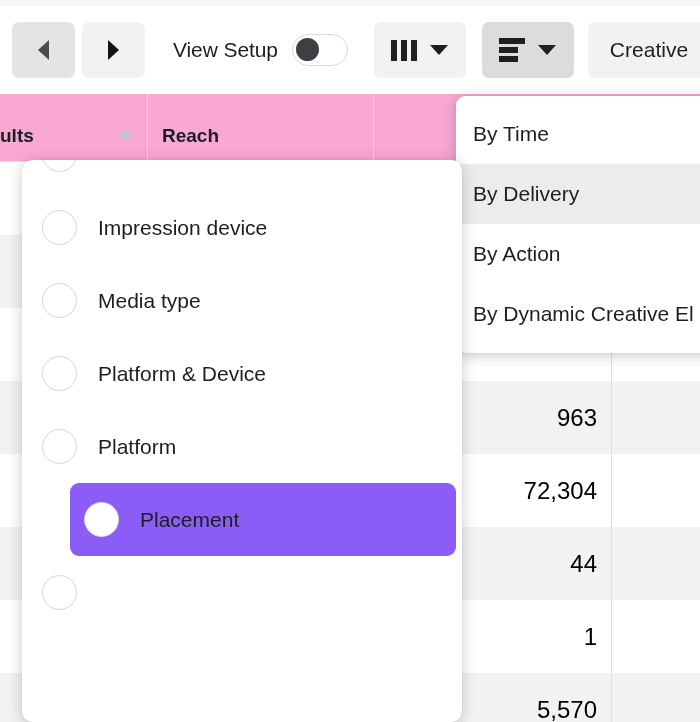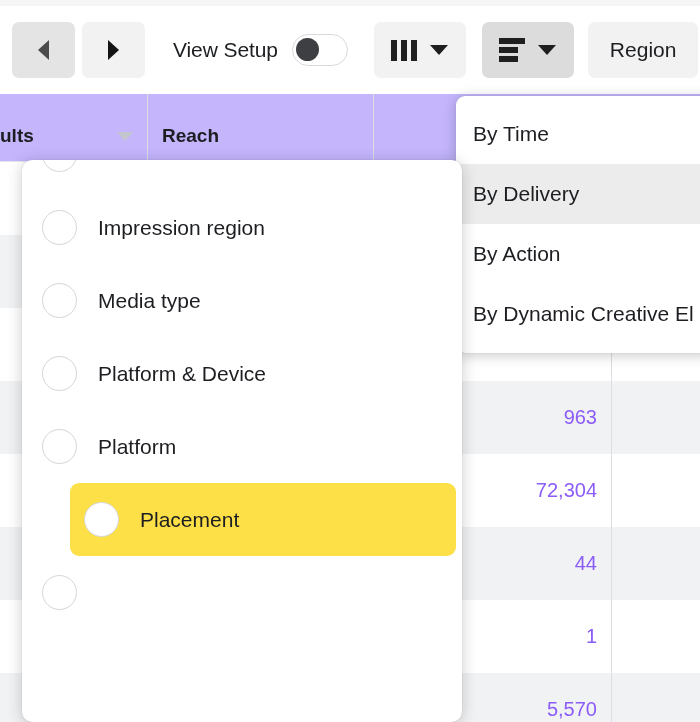--- a/index.html
+++ b/index.html
@@ -97,21 +97,21 @@
   .tb-text-btn {
     margin-left: 14px; padding: 0 22px;
     font-size: 21px; color: #1c1e21; white-space: nowrap;
   }
 
   
   .table-wrap { position: absolute; left: 0; top: 94px; width: 700px; height: 628px; background: #fff; }
 
   .thead {
     position: absolute; left: 0; top: 0; width: 700px; height: 68px;
-    background: #c4b5fd;
+    background: #f9a8d4;
     display: flex;
     border-bottom: 1px solid #e4e6eb;
   }
   .th {
     position: relative;
     display: flex; align-items: flex-end; justify-content: space-between;
     padding: 0 14px 14px 14px;
     font-size: 19px; font-weight: bold; color: #1c1e21;
     border-left: 1px solid #dcdee3;
     white-space: nowrap; overflow: hidden;
@@ -128,21 +128,21 @@
   .th.c-cpr      { width: 238px; }
   .th.c-reach    { width: 226px; }
   .th.c-last     { width: 89px; border-left: 1px solid #dcdee3; }
 
   .tbody { position: absolute; left: 0; top: 68px; width: 700px; }
   .trow { display: flex; height: 73px; }
   .trow.odd  { background: #ffffff; }
   .trow.even { background: #f1f2f4; }
   .td {
     display: flex; align-items: center;
-    font-size: 20px; color: #8b5cf6;
+    font-size: 24px; color: #000000;
     padding: 0 14px;
     overflow: hidden; white-space: nowrap;
   }
   .td.c-results { width: 147px; }
   .td.c-cpr     { width: 238px; color: #65676b; font-size: 18px; }
   .td.c-reach   { width: 226px; justify-content: flex-end; border-left: 1px solid #dcdee3; }
   .td.c-last    { width: 89px; border-left: 1px solid #dcdee3; }
 
   
   .breakdown-menu {
@@ -176,21 +176,21 @@
   }
   .radio-scroll { position: absolute; left: 0; top: -42px; width: 440px; }
   .ritem {
     height: 73px;
     display: flex; align-items: center;
     margin: 0 6px;
     padding: 0 14px;
     border-radius: 9px;
     cursor: pointer;
   }
-  .ritem.hovered { background: #fde047; margin-left: 48px; }
+  .ritem.hovered { background: #8b5cf6; margin-left: 48px; }
   .radio {
     width: 35px; height: 35px; border-radius: 50%;
     border: 1.5px solid #d4d6da;
     background: #ffffff;
     flex: 0 0 auto;
   }
   .ritem-label {
     margin-left: 21px;
     font-size: 21px; color: #1c1e21; white-space: nowrap;
   }
@@ -231,21 +231,21 @@
     <div class="tb-btn tb-icon-btn breakdown active">
       <span class="ico-breakdown">
         <i class="b1"></i>
           <i class="b2"></i>
           <i class="b3"></i>
       </span>
       <span class="chev-down"></span>
     </div>
 
     <div class="tb-btn tb-text-btn">
-      <span>Region</span>
+      <span>Creative</span>
     </div>
 
   </div>
 
   <div class="table-wrap">
 
     <div class="thead">
       <div class="th c-results">
         <span>ults</span>
         <span class="sort-caret"></span>
@@ -339,21 +339,21 @@
 
       <div class="ritem">
         <span class="radio"></span>
         <span class="ritem-label"></span>
       </div>
 
 
 
       <div class="ritem">
         <span class="radio"></span>
-        <span class="ritem-label">Impression region</span>
+        <span class="ritem-label">Impression device</span>
       </div>
 
       <div class="ritem">
         <span class="radio"></span>
         <span class="ritem-label">Media type</span>
       </div>
 
       <div class="ritem">
         <span class="radio"></span>
         <span class="ritem-label">Platform &amp; Device</span>

